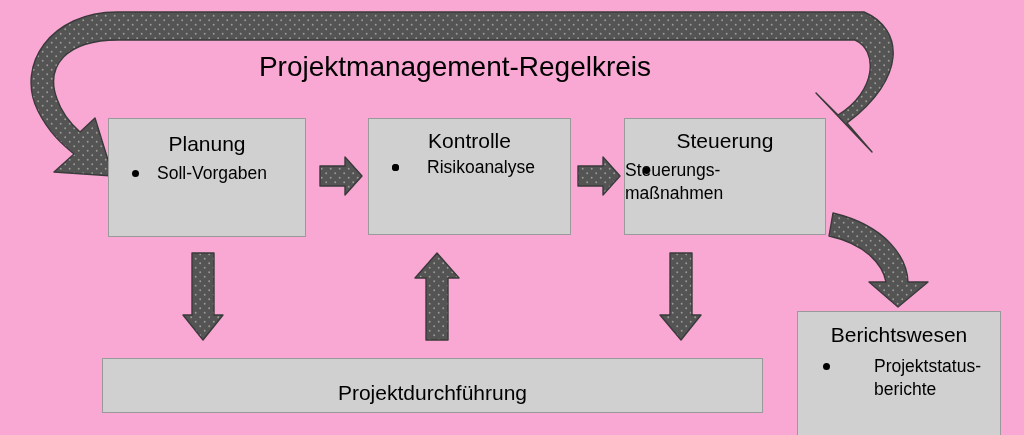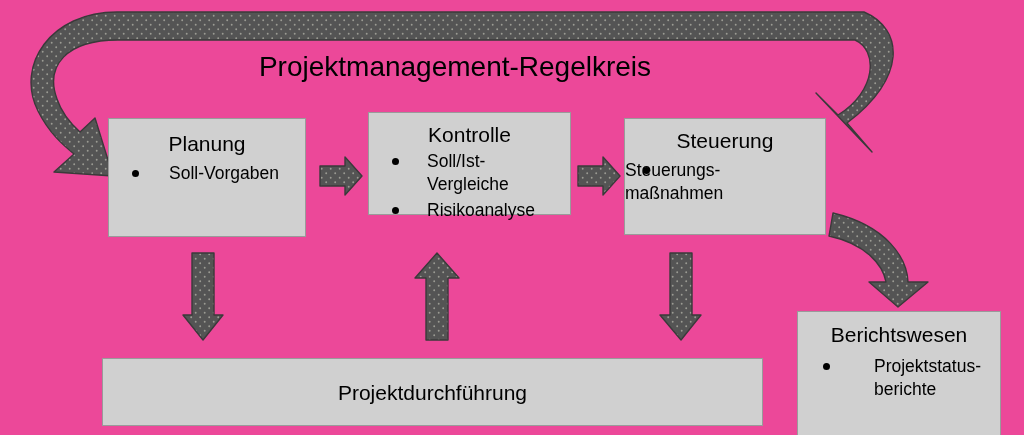--- a/index.html
+++ b/index.html
@@ -4,21 +4,21 @@
 <style>
   html, body {
     margin: 0;
     padding: 0;
     background: #ffffff;
   }
   #canvas {
     position: relative;
     width: 1024px;
     height: 435px;
-    background: #ec4899;
+    background: #f9a8d4;
     font-family: "Liberation Sans", sans-serif;
     overflow: hidden;
   }
   #diagram-svg {
     position: absolute;
     left: 0;
     top: 0;
     width: 1024px;
     height: 435px;
   }
@@ -68,48 +68,48 @@
     color: #000000;
     white-space: nowrap;
   }
   #box-planung {
     left: 108px;
     top: 118px;
     width: 198px;
     height: 119px;
   }
   #box-planung .node-title { margin-top: 12px; }
-  #box-planung .bullet-item { margin-top: 6px; padding-left: 60px; }
+  #box-planung .bullet-item { margin-top: 6px; padding-left: 48px; }
   #box-planung .bullet-dot { left: 23px; top: 8px; }
 
   #box-kontrolle {
     left: 368px;
-    top: 112px;
+    top: 118px;
     width: 203px;
-    height: 103px;
+    height: 117px;
   }
   #box-kontrolle .node-title { margin-top: 9px; }
   #box-kontrolle .bullet-item { margin-top: 3px; padding-left: 58px; }
   #box-kontrolle .bullet-dot { left: 23px; top: 8px; }
 
   #box-steuerung {
     left: 624px;
     top: 118px;
     width: 202px;
     height: 117px;
   }
   #box-steuerung .node-title { margin-top: 9px; }
   #box-steuerung .bullet-item { margin-top: 6px; }
   #box-steuerung .bullet-dot { left: 18px; top: 8px; }
 
   #box-durchfuehrung {
     left: 102px;
     top: 358px;
     width: 661px;
-    height: 68px;
+    height: 55px;
   }
   #box-durchfuehrung .node-title {
     margin-top: 21px;
     font-size: 21px;
   }
 
   #box-berichtswesen {
     left: 797px;
     top: 311px;
     width: 204px;
@@ -194,21 +194,20 @@
         <span class="bullet-text">Soll-Vorgaben</span>
       </li>
     </ul>
   </div>
 
   <div class="node-box" id="box-kontrolle">
     <div class="node-title">Kontrolle</div>
     <ul class="bullet-list">
       <li class="bullet-item">
         <span class="bullet-dot"></span>
-        <span class="bullet-text">Soll/Ist-<br>Vergleiche</span>
       </li>
       <li class="bullet-item">
         <span class="bullet-dot"></span>
         <span class="bullet-text">Risikoanalyse</span>
       </li>
     </ul>
   </div>
 
   <div class="node-box" id="box-steuerung">
     <div class="node-title">Steuerung</div>

